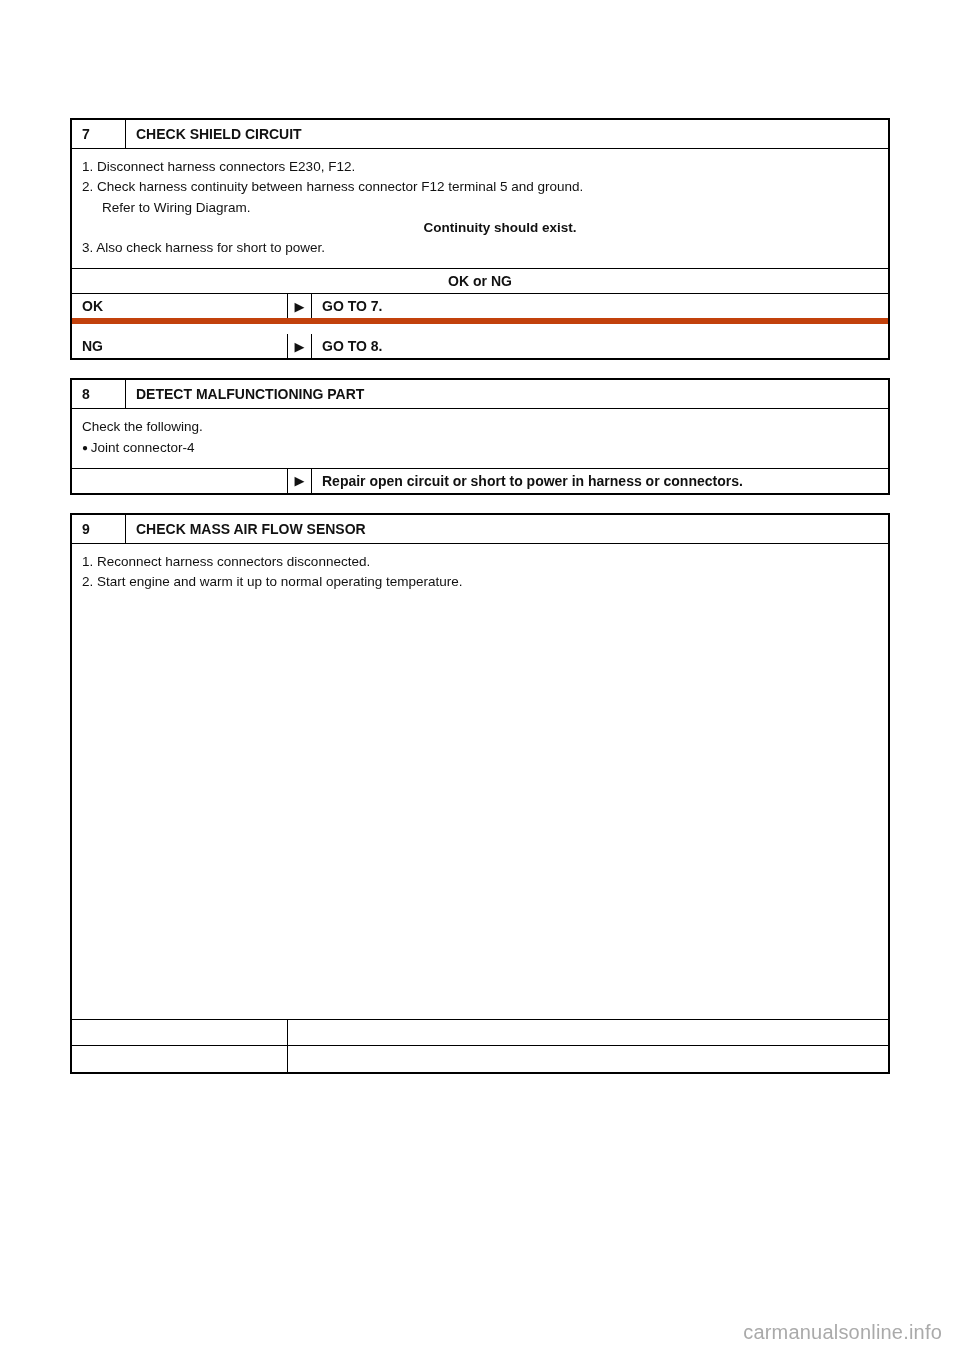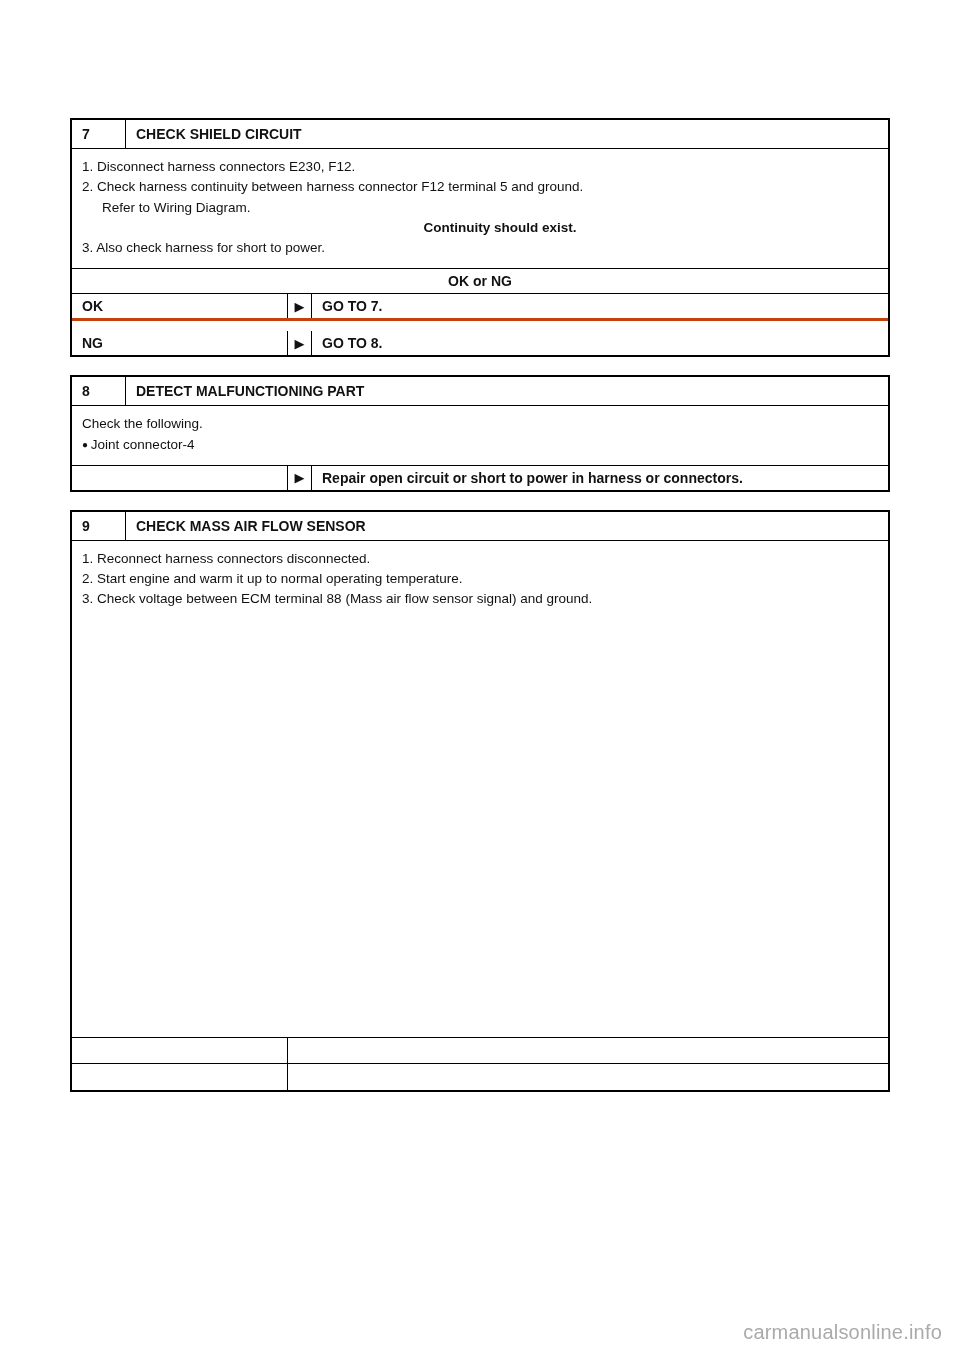--- a/index.html
+++ b/index.html
@@ -7,21 +7,21 @@
   .page { padding: 118px 70px 0 70px; }
   .block { border: 2px solid #000; margin-bottom: 18px; }
   .step-header { display: flex; border-bottom: 1px solid #000; }
   .step-num { width: 54px; padding: 6px 10px; font-weight: bold; border-right: 1px solid #000; font-size: 14px; }
   .step-title { padding: 6px 10px; font-weight: bold; font-size: 14px; }
   .body { padding: 8px 10px 10px 10px; font-size: 13.5px; line-height: 1.5; border-bottom: 1px solid #000; }
   .body.nobottom { border-bottom: none; }
   .sub { padding-left: 20px; }
   .subb { padding-left: 40px; font-weight: bold; text-align: center; }
   .okng-label { text-align: center; font-weight: bold; font-size: 14px; padding: 4px 0; border-bottom: 1px solid #000; }
-  .result-row { display: flex; border-bottom: 3px solid #c2410c; }
+  .result-row { display: flex; border-bottom: 6px solid #c2410c; }
   .result-row:last-child { border-bottom: none; margin-top: 10px; }
   .result-left { width: 216px; padding: 4px 10px; font-weight: bold; font-size: 14px; border-right: 1px solid #000; }
   .arrow-cell { width: 24px; display: flex; align-items: center; justify-content: center; border-right: 1px solid #000; font-size: 13px; }
   .result-right { flex: 1; padding: 4px 10px; font-weight: bold; font-size: 14px; }
   .single-action { display: flex; }
   .single-left { width: 216px; border-right: 1px solid #000; }
   ul.bullets { list-style: none; padding-left: 0; }
   ul.bullets li::before { content: "● "; font-size: 10px; vertical-align: 1px; }
   .diagram-area { height: 418px; border-bottom: 1px solid #000; }
   .empty-row { height: 26px; border-bottom: 1px solid #000; display: flex; }
@@ -79,21 +79,20 @@
   </div>
 
   <div class="block">
     <div class="step-header">
       <div class="step-num">9</div>
       <div class="step-title">CHECK MASS AIR FLOW SENSOR</div>
     </div>
     <div class="body nobottom" style="border-bottom:none;">
       <div>1. Reconnect harness connectors disconnected.</div>
       <div>2. Start engine and warm it up to normal operating temperature.</div>
-      <div>3. Check voltage between ECM terminal 88 (Mass air flow sensor signal) and ground.</div>
     </div>
     <div class="diagram-area"></div>
     <div class="empty-row">
       <div class="col-a"></div>
       <div class="col-b"></div>
     </div>
     <div class="empty-row" style="border-bottom:none;">
       <div class="col-a"></div>
       <div class="col-b"></div>
     </div>

